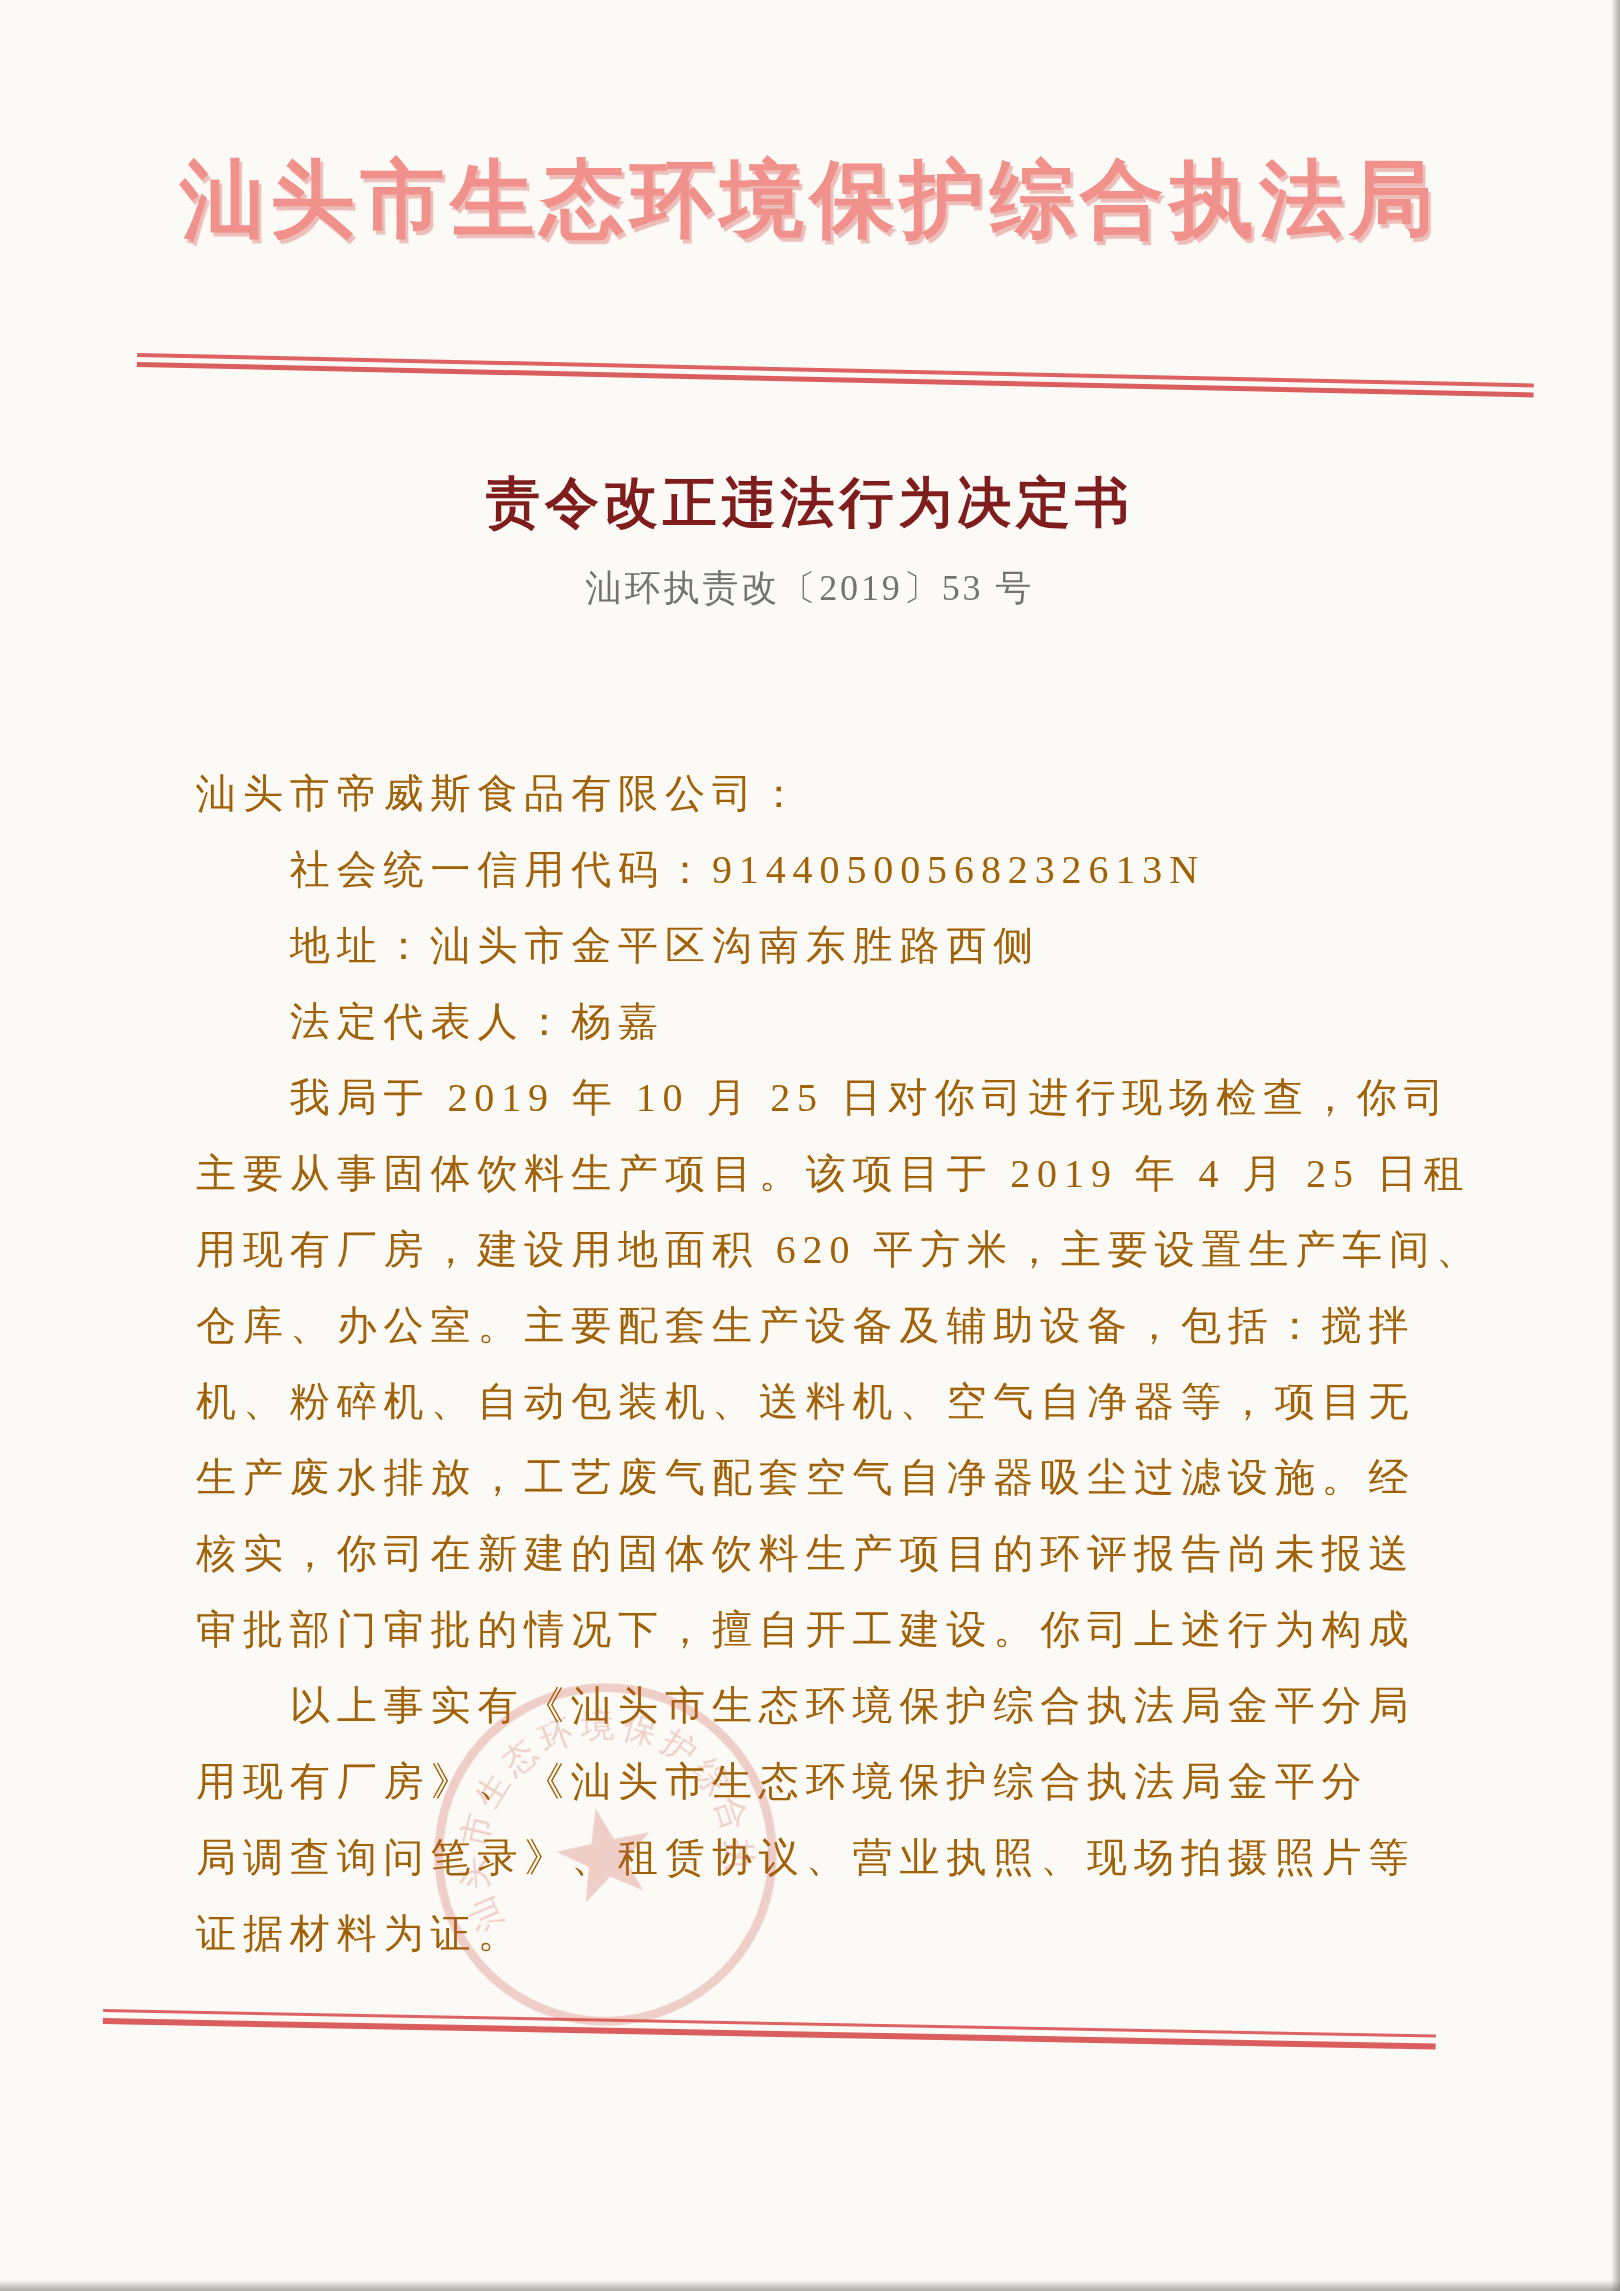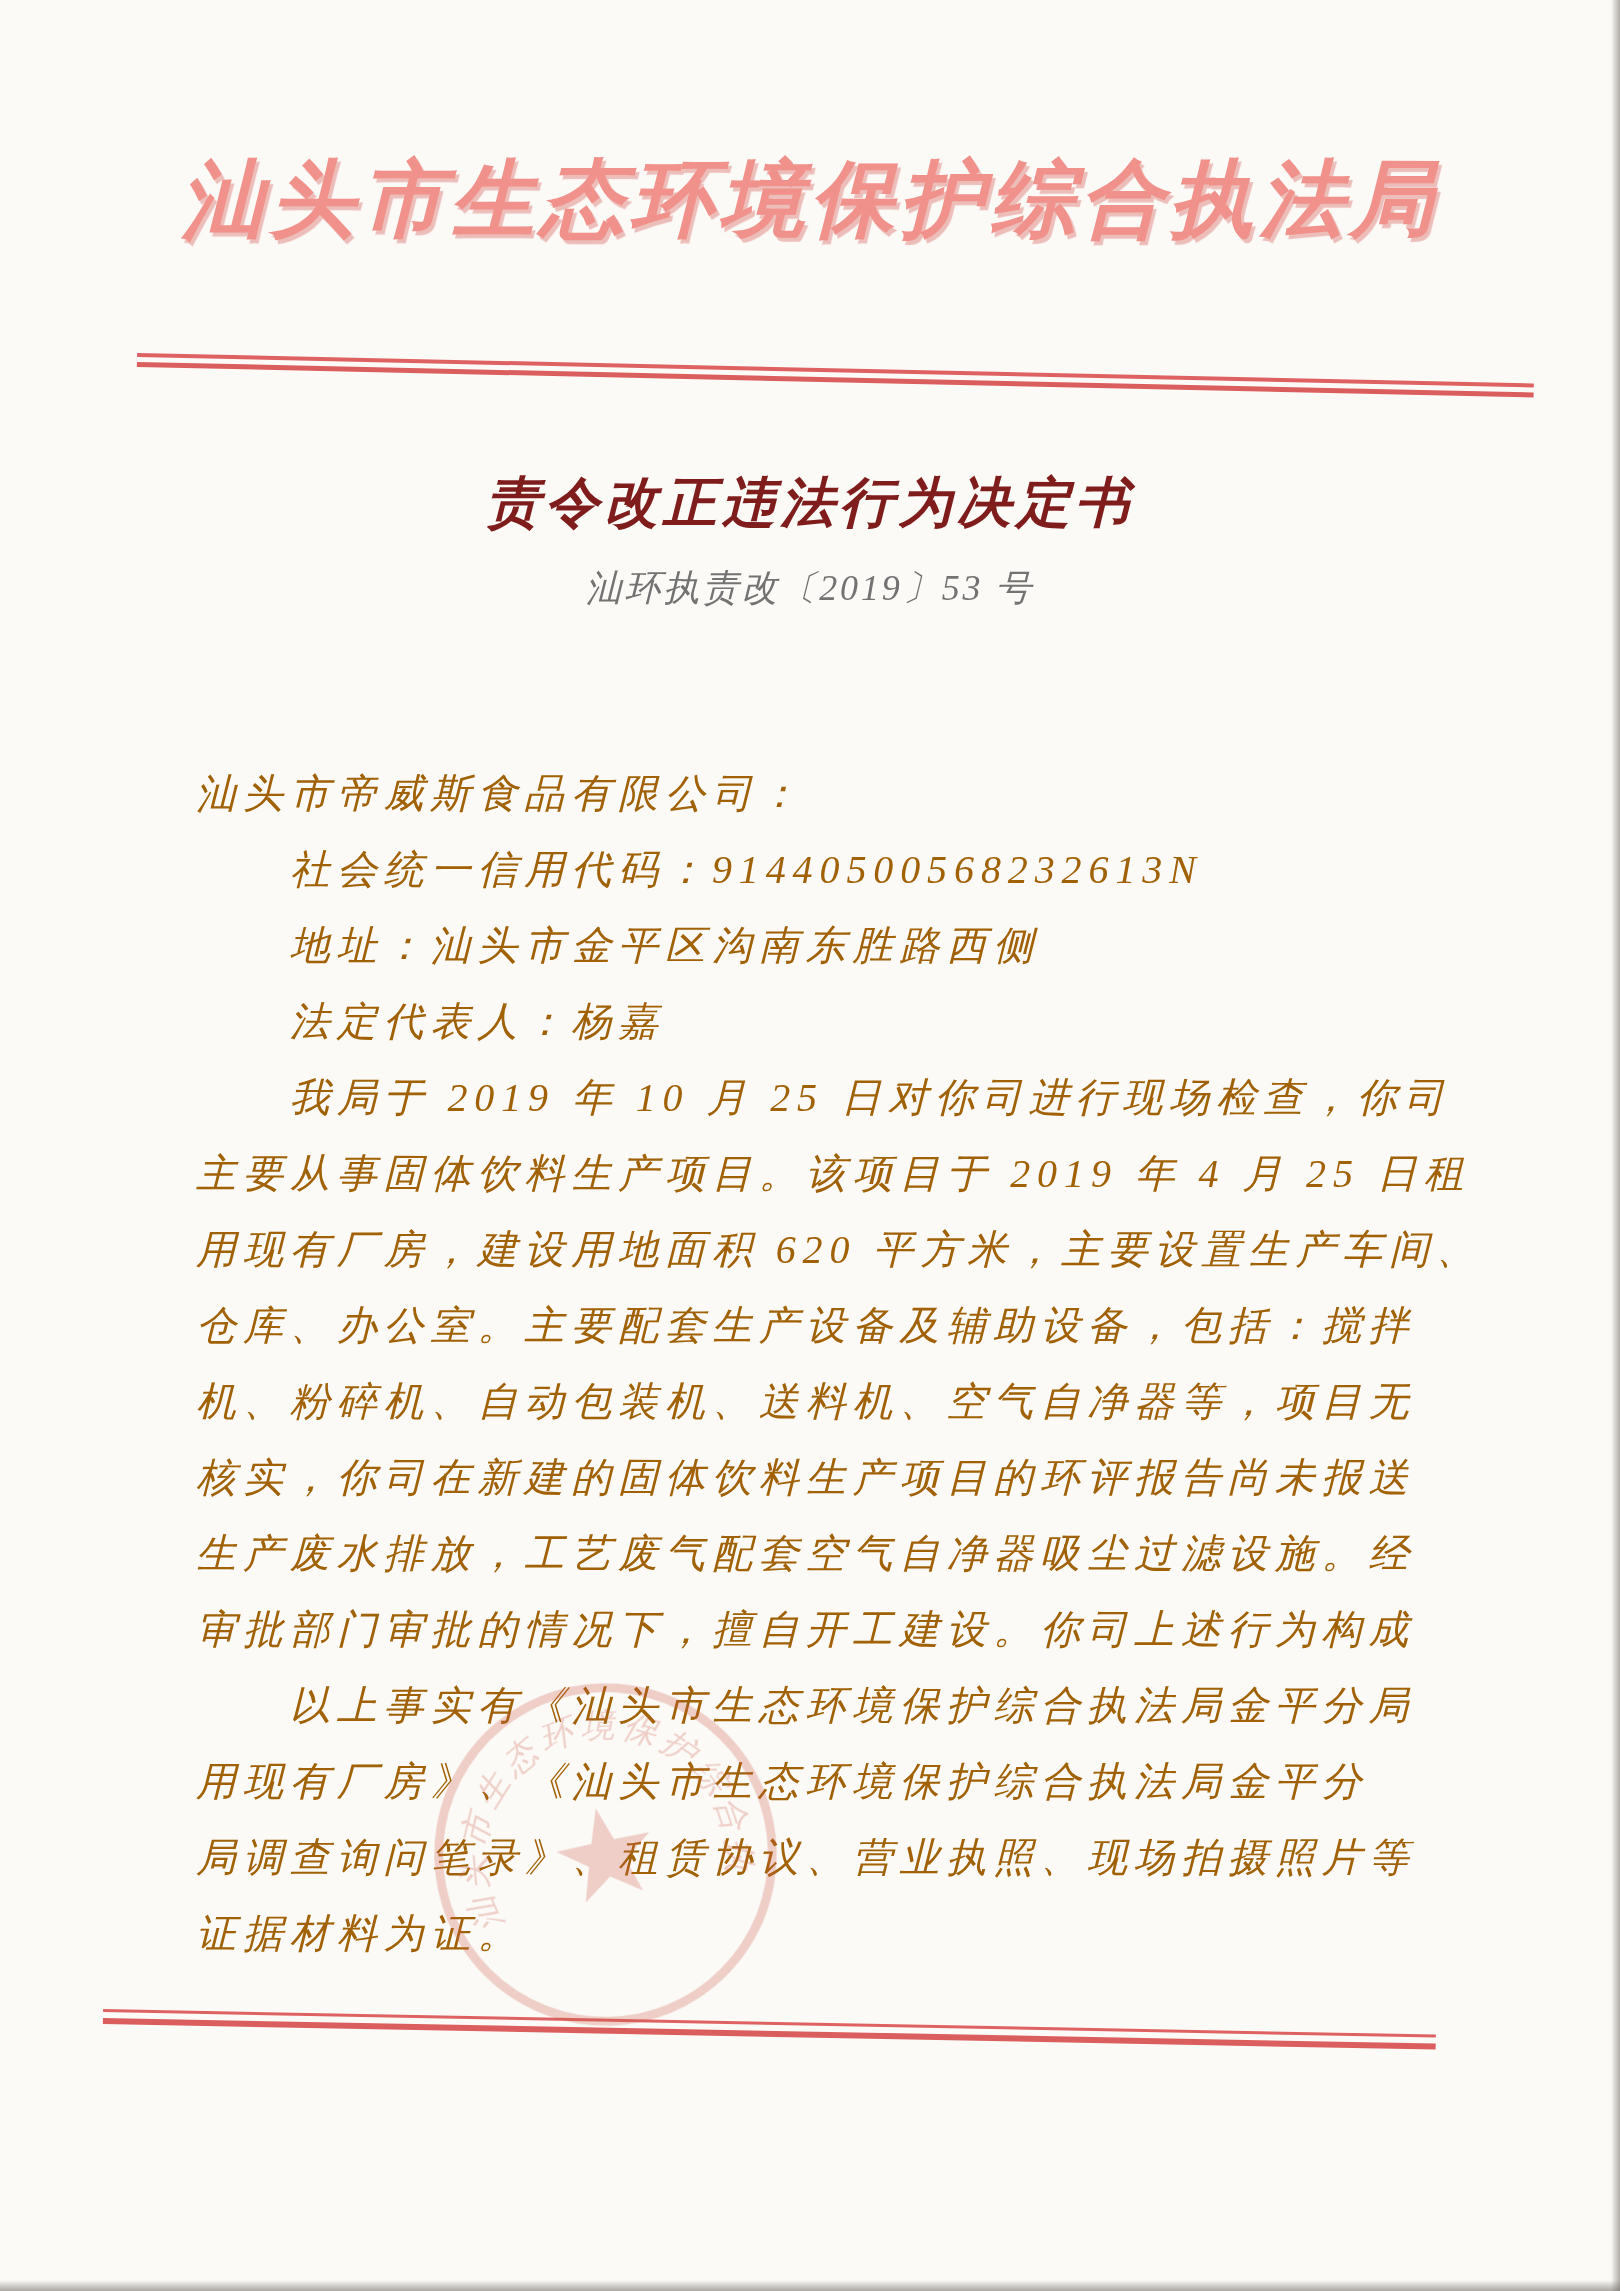--- a/index.html
+++ b/index.html
@@ -1,21 +1,20 @@
 <!DOCTYPE html>
 <html><head>
 <meta charset="utf-8">
 <style>
   html,body{margin:0;padding:0;}
   body{width:1620px;height:2292px;background:#ffffff;}
   .page{
     position:relative;width:1620px;height:2292px;overflow:hidden;
     background:#fbfaf7;
     font-family:"Liberation Serif","DejaVu Serif",serif;
-    font-style:italic;
   }
   
   .agency-header{
     margin:145px 0 0 0;text-align:center;
     font-size:84px;font-weight:700;line-height:110px;
     color:#f1918b;letter-spacing:5.9px;
     text-shadow:2.9px 3.9px 1px rgba(215,98,92,.40);
     white-space:nowrap;
   }
   
@@ -81,22 +80,22 @@
   <div class="body-text">
       <div class="line">汕头市帝威斯食品有限公司：</div>
       <div class="line">　　社会统一信用代码：91440500568232613N</div>
       <div class="line">　　地址：汕头市金平区沟南东胜路西侧</div>
       <div class="line">　　法定代表人：杨嘉</div>
       <div class="line">　　我局于 2019 年 10 月 25 日对你司进行现场检查，你司</div>
       <div class="line">主要从事固体饮料生产项目。该项目于 2019 年 4 月 25 日租</div>
       <div class="line">用现有厂房，建设用地面积 620 平方米，主要设置生产车间、</div>
       <div class="line">仓库、办公室。主要配套生产设备及辅助设备，包括：搅拌</div>
       <div class="line">机、粉碎机、自动包装机、送料机、空气自净器等，项目无</div>
+      <div class="line">生产废水排放，工艺废气配套空气自净器吸尘过滤设施。经</div>
       <div class="line">核实，你司在新建的固体饮料生产项目的环评报告尚未报送</div>
-      <div class="line">生产废水排放，工艺废气配套空气自净器吸尘过滤设施。经</div>
       <div class="line">审批部门审批的情况下，擅自开工建设。你司上述行为构成</div>
       <div class="line">　　以上事实有《汕头市生态环境保护综合执法局金平分局</div>
       <div class="line">用现有厂房》、《汕头市生态环境保护综合执法局金平分</div>
       <div class="line">局调查询问笔录》、租赁协议、营业执照、现场拍摄照片等</div>
       <div class="line">证据材料为证。</div>
     </div>
 
   <div class="rule bottom">
     <div class="stroke-thin"></div>
     <div class="stroke-gap"></div>

